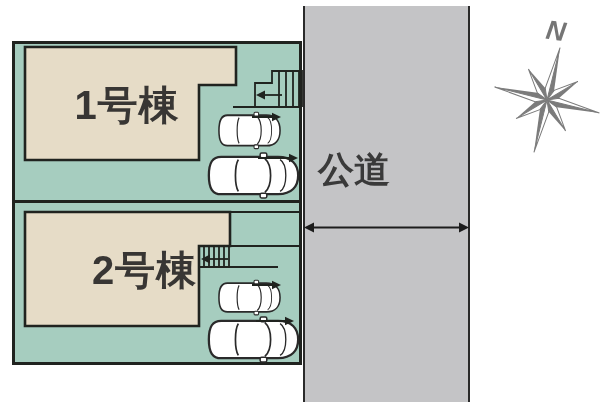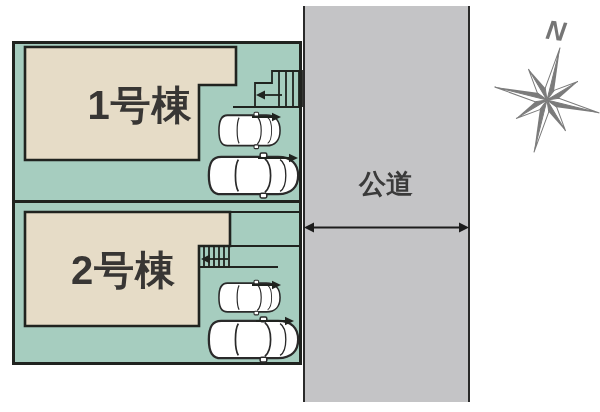--- a/index.html
+++ b/index.html
@@ -16,25 +16,25 @@
   }
   .road{
     position:absolute;left:303px;top:6px;width:167px;height:396px;
     background:#c4c4c6;border-left:2px solid #2a2a2a;border-right:2px solid #2a2a2a;
     box-sizing:border-box;
   }
   .building-label{
     position:absolute;display:flex;align-items:center;justify-content:center;
     color:#383634;font-size:40px;font-weight:bold;letter-spacing:1px;
   }
-  .label-b1{left:25px;top:50px;width:204px;height:110px;margin-left:13px;}
-  .label-b2{left:25px;top:215px;width:197px;height:111px;}
+  .label-b1{left:25px;top:50px;width:204px;height:110px;}
+  .label-b2{left:25px;top:215px;width:197px;height:111px;padding-left:21px;}
   .road-label{
-    position:absolute;left:318px;top:168px;width:136px;
-    text-align:center;color:#3a3a3a;font-size:27px;font-weight:600;line-height:33px;
+    position:absolute;left:318px;top:153px;width:136px;
+    color:#3a3a3a;font-size:36px;font-weight:600;line-height:33px;
   }
   .north-label{
     position:absolute;left:546px;top:16px;color:#757575;
     font-size:27px;font-weight:bold;font-style:italic;transform:rotate(8deg);
   }
   svg.overlay{position:absolute;left:0;top:0;}
 </style>
 </head>
 <body>
 

